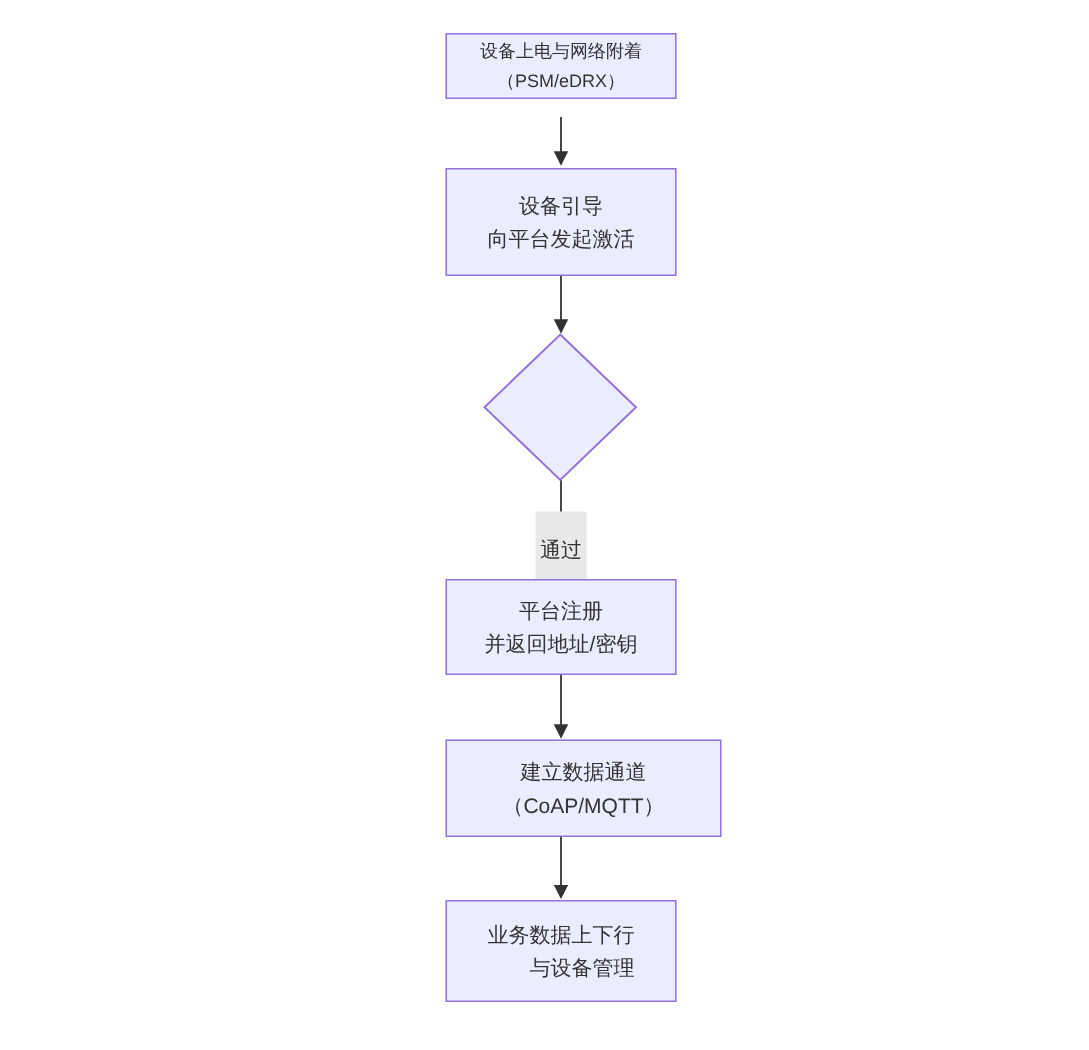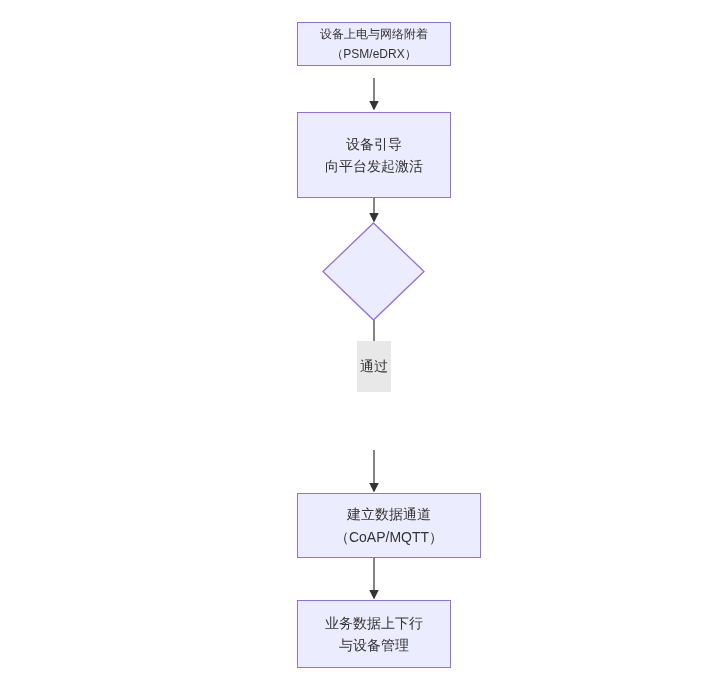--- a/index.html
+++ b/index.html
@@ -42,24 +42,24 @@
     color: var(--text, #333333);
     display: flex;
     align-items: center;
     justify-content: center;
     text-align: center;
     white-space: pre-line;
     font-size: 14px;
     line-height: 1.6;
   }
   .node-attach   { left: 297px; top: 22px;  width: 154px; height: 44px; font-size: 12px; line-height: 1.7; }
-  .node-bootstrap{ left: 297px; top: 112px; width: 154px; height: 86px; }
+  .node-bootstrap{ left: 297px; top: 112px; width: 154px; height: 72px; }
   .node-register { left: 297px; top: 386px; width: 154px; height: 64px; }
   .node-channel  { left: 297px; top: 493px; width: 184px; height: 65px; }
-  .node-business { left: 297px; top: 600px; width: 154px; height: 68px; }
+  .node-business { left: 297px; top: 600px; width: 154px; height: 68px; text-align: right; }
   .diamond-label {
     position: absolute;
     left: 323px;
     top: 223px;
     width: 101px;
     height: 97px;
     display: flex;
     align-items: center;
     justify-content: center;
     text-align: center;
@@ -103,20 +103,22 @@
 
   <div class="node node-attach">设备上电与网络附着
 （PSM/eDRX）</div>
 
   <div class="node node-bootstrap">设备引导
 向平台发起激活</div>
 
 
   <div class="edge-label">通过</div>
 
+  <div class="node node-register">平台注册
+并返回地址/密钥</div>
 
   <div class="node node-channel">建立数据通道
 （CoAP/MQTT）</div>
 
   <div class="node node-business">业务数据上下行
 与设备管理</div>
 
 </div>
 
 </body></html>

